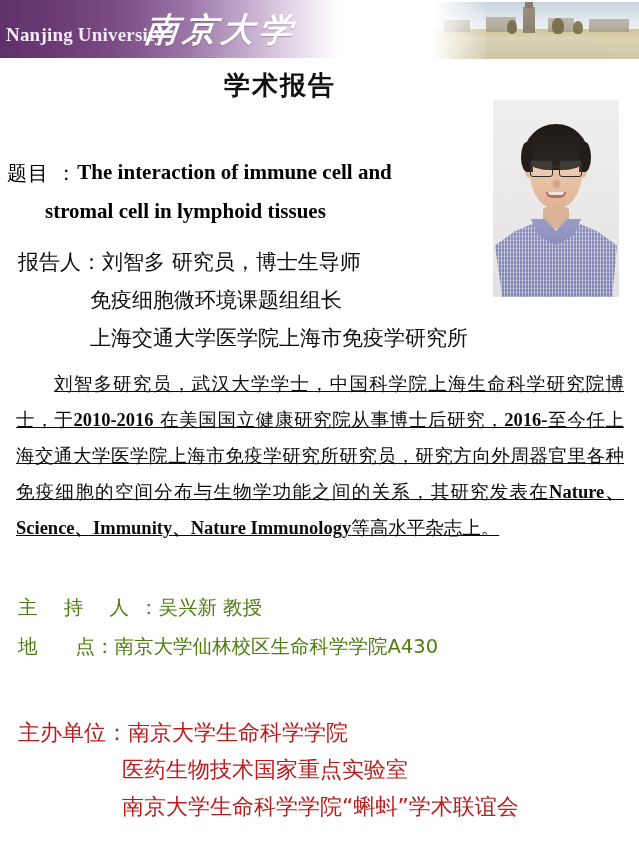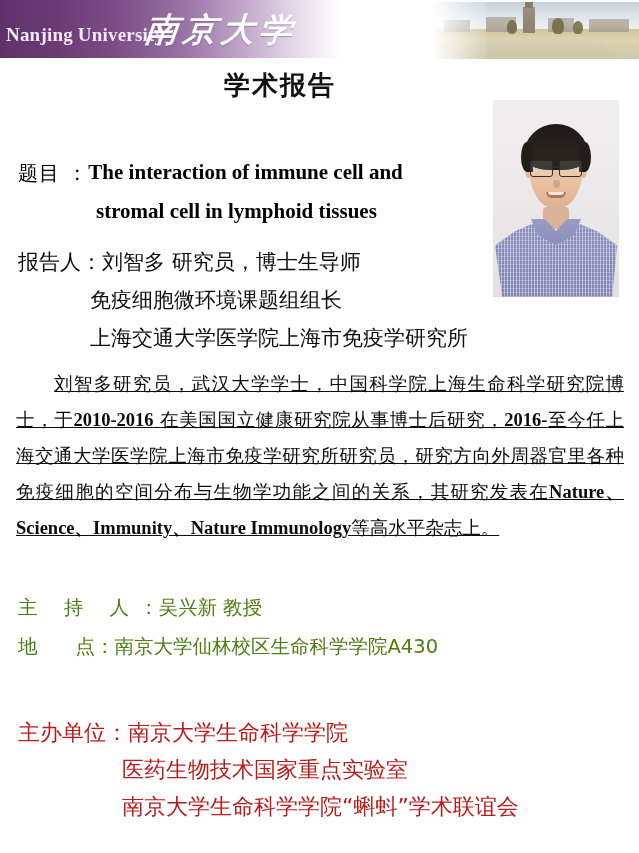--- a/index.html
+++ b/index.html
@@ -122,38 +122,38 @@
     text-align: center;
     font-family: "DejaVu Sans", "Liberation Sans", sans-serif;
     font-size: 26px;
     letter-spacing: 2px;
     color: #111111;
     font-weight: bold;
   }
 
   .topic-row {
     position: absolute;
-    left: 18px; top: 160px;
+    left: 7px; top: 160px;
     width: 470px;
   }
   .topic-label {
     font-family: "DejaVu Sans", "Liberation Sans", sans-serif;
     font-size: 20px;
     letter-spacing: 1px;
     vertical-align: top;
   }
   .topic-line1 {
     display: inline;
     font-family: "Liberation Serif", "DejaVu Serif", serif;
     font-size: 21px;
     font-weight: bold;
   }
   .topic-line2 {
     margin-top: 8px;
-    margin-left: 78px;
+    margin-left: 38px;
     font-family: "Liberation Serif", "DejaVu Serif", serif;
     font-size: 21px;
     font-weight: bold;
     line-height: 1.55;
   }
 
   .speaker-block {
     position: absolute;
     left: 18px; top: 243px;
     width: 470px;

